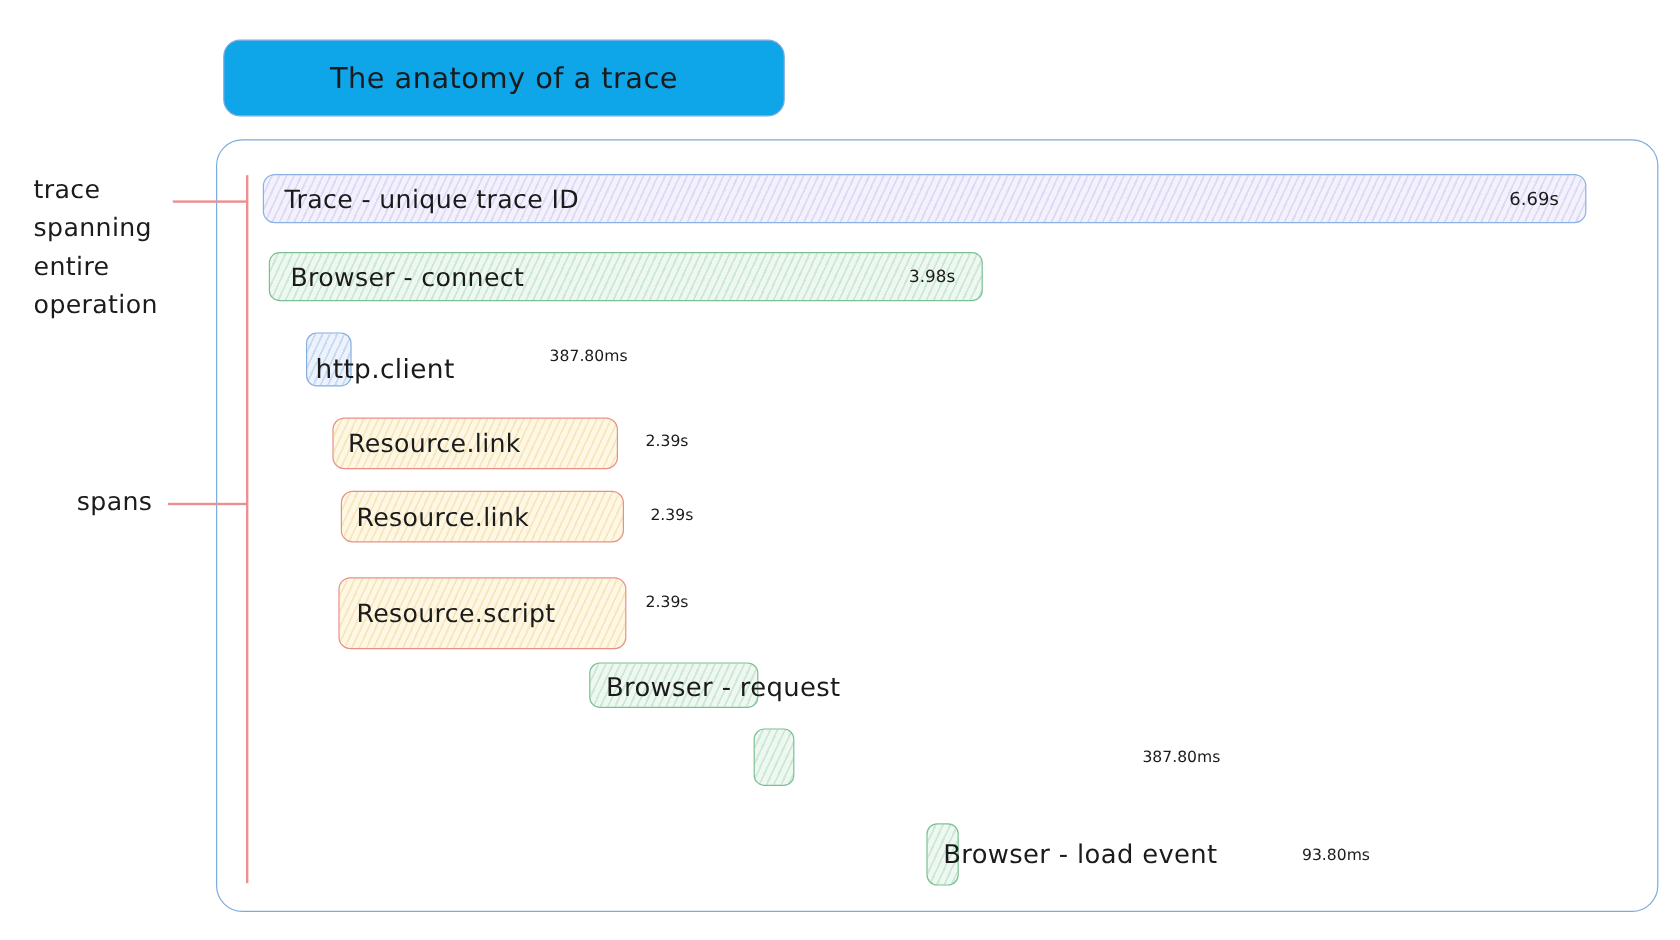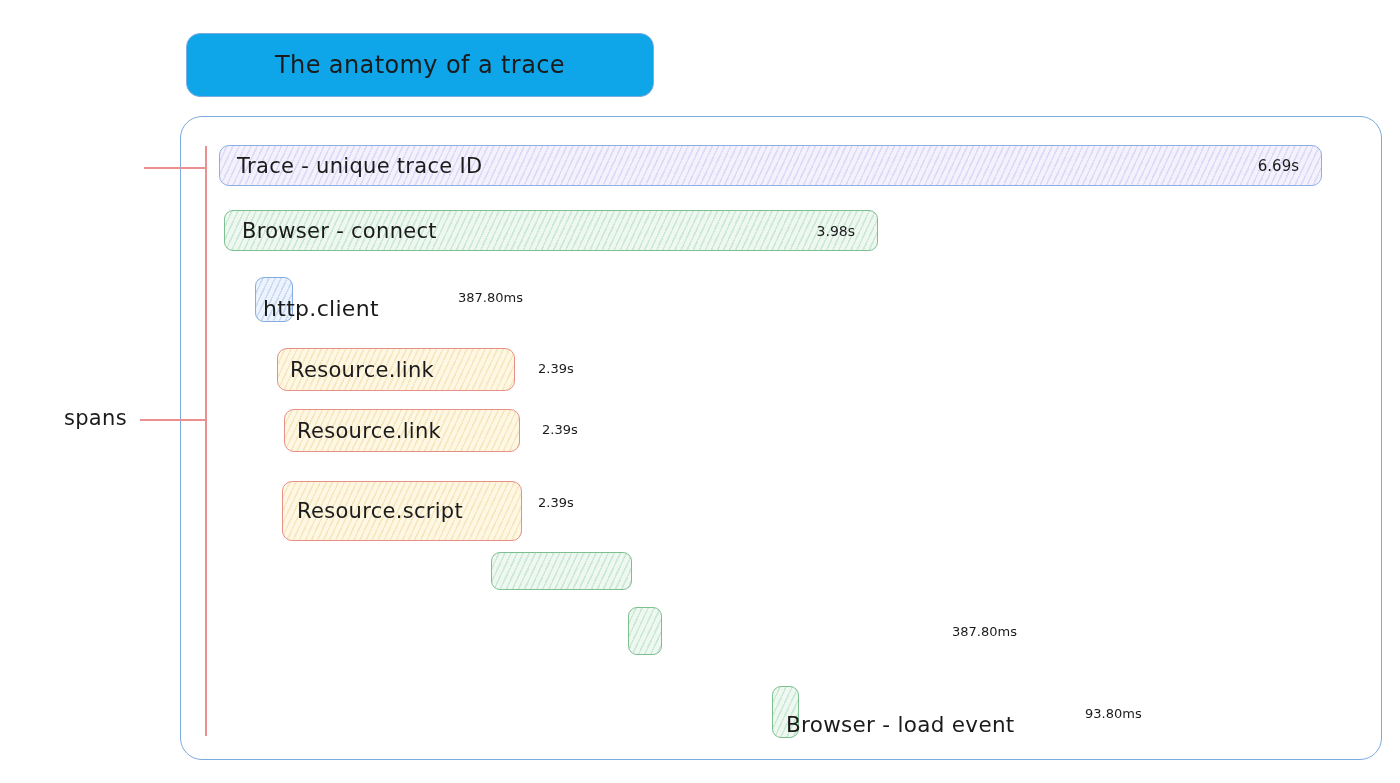--- a/index.html
+++ b/index.html
@@ -54,32 +54,38 @@
 <body>
 
 <div class="canvas">
 
   <div class="title-box">
     <span class="t">The anatomy of a trace</span>
   </div>
 
   <div class="outer-frame"></div>
 
+  <div class="anno-text" id="trace-anno">
+    <div>trace</div>
+    <div>spanning</div>
+    <div>entire</div>
+    <div>operation</div>
+  </div>
   <div class="anno-text" id="spans-anno">spans</div>
 
   <div class="red-vline"></div>
   <div class="red-hline" id="leader1"></div>
   <div class="red-hline" id="leader2"></div>
 
   <div class="bar fill-purple" style="left:219px;top:145px;width:1103px;height:41px;">
     <span class="bar-label">Trace - unique trace ID</span>
     <span class="dur-inside" style="font-size:15px;">6.69s</span>
   </div>
 
-  <div class="bar fill-green" style="left:224px;top:210px;width:654px;height:41px;">
+  <div class="bar fill-green" style="left:224px;top:210px;width:595px;height:41px;">
     <span class="bar-label">Browser - connect</span>
     <span class="dur-inside" style="font-size:14px;">3.98s</span>
   </div>
 
   <div class="bar fill-blue" style="left:255px;top:277px;width:38px;height:45px;"></div>
   <span class="free-label" style="left:263px;top:286px;font-size:22px;margin-top:10px;">http.client</span>
   <span class="free-dur" style="left:458px;top:290px;">387.80ms</span>
 
   <div class="bar fill-yellow" style="left:277px;top:348px;width:238px;height:43px;">
     <span class="bar-label" style="padding-left:12px;">Resource.link</span>
@@ -90,21 +96,22 @@
     <span class="bar-label" style="padding-left:12px;">Resource.link</span>
   </div>
   <span class="free-dur" style="left:542px;top:422px;">2.39s</span>
 
   <div class="bar fill-yellow" style="left:282px;top:481px;width:240px;height:60px;">
     <span class="bar-label" style="padding-left:14px;">Resource.script</span>
   </div>
   <span class="free-dur" style="left:538px;top:495px;">2.39s</span>
 
   <div class="bar fill-green" style="left:491px;top:552px;width:141px;height:38px;"></div>
+  <span class="free-label" style="left:505px;top:561px;">Browser - request</span>
 
   <div class="bar fill-green" style="left:628px;top:607px;width:34px;height:48px;"></div>
   <span class="free-dur" style="left:952px;top:624px;">387.80ms</span>
 
   <div class="bar fill-green" style="left:772px;top:686px;width:27px;height:52px;"></div>
-  <span class="free-label" style="left:786px;top:700px;margin-top:12px;">Browser - load event</span>
+  <span class="free-label" style="left:786px;top:700px;">Browser - load event</span>
   <span class="free-dur" style="left:1085px;top:706px;text-align:right;">93.80ms</span>
 
 </div>
 
 </body></html>

